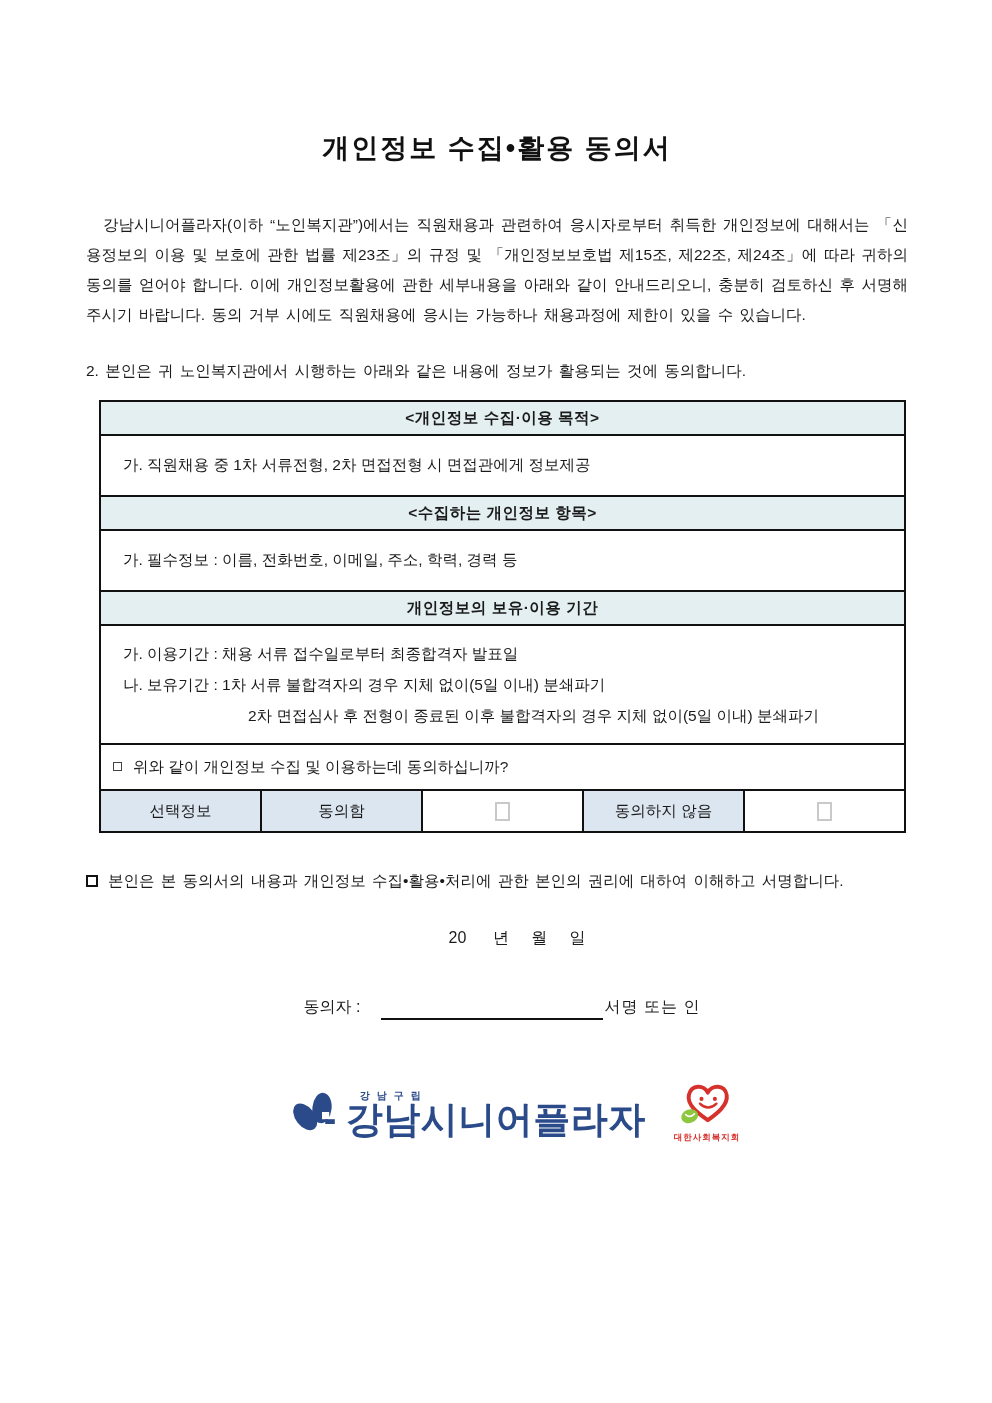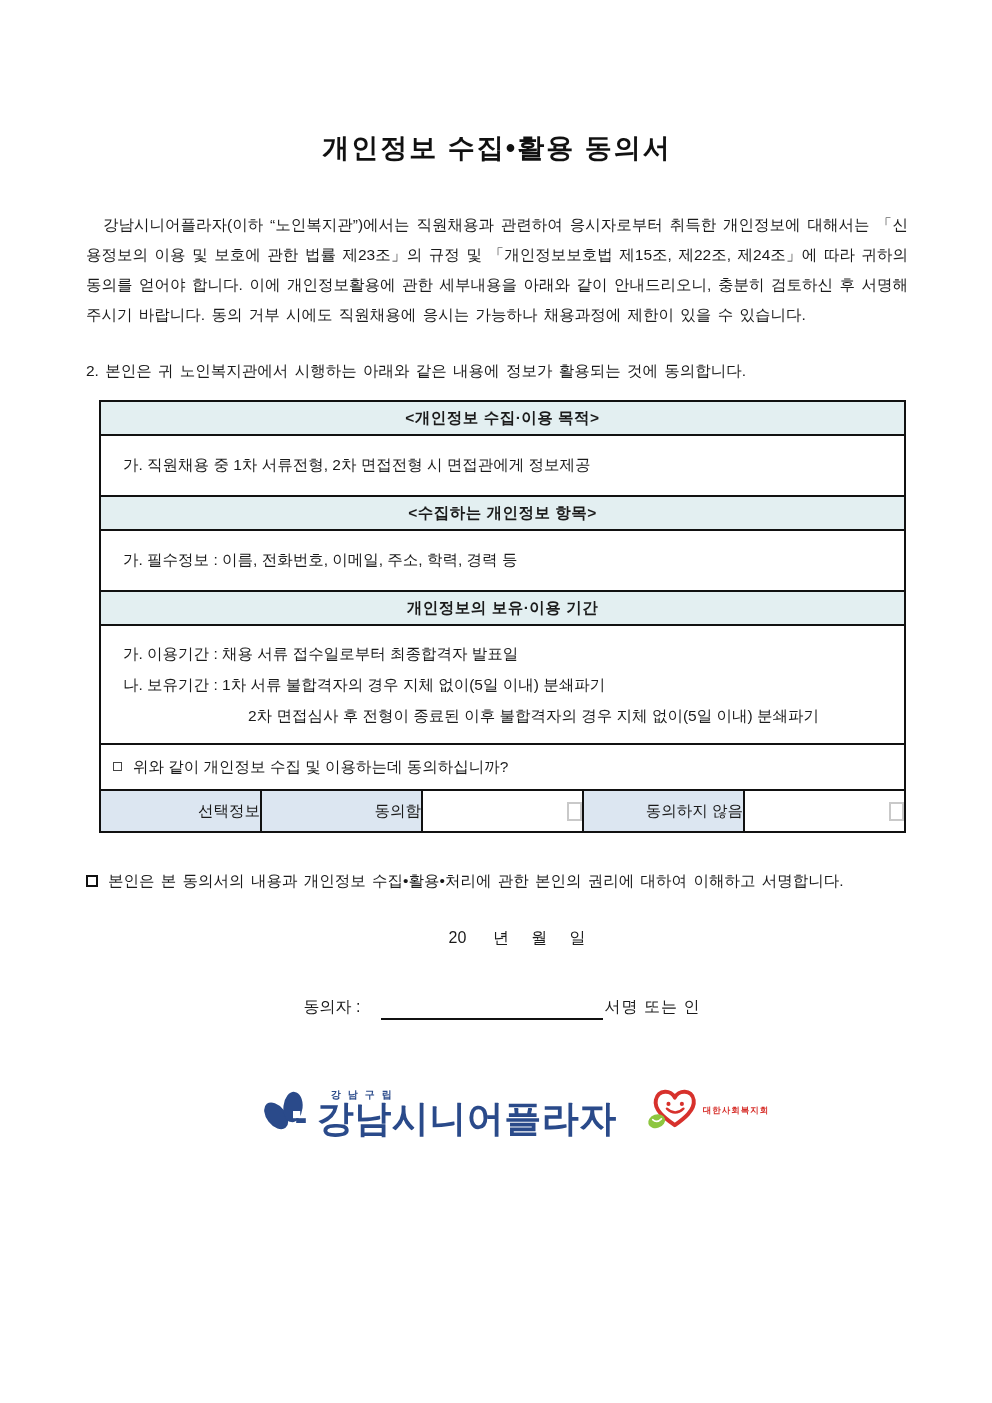--- a/index.html
+++ b/index.html
@@ -55,21 +55,21 @@
   td.tc .line { line-height: 31px; }
   td.tc .line.indent2 { padding-left: 125px; }
   td.tq { height: 46px; padding-left: 12px; }
   .sq {
     display: inline-block;
     width: 9px; height: 9px;
     border: 1.5px solid #444;
     margin-right: 11px;
     vertical-align: 1px;
   }
-  tr.opt td { height: 42px; text-align: right; }
+  tr.opt td { height: 42px; text-align: center; }
   tr.opt td.blue { background: #dce6f1; }
   .checkbox {
     display: inline-block;
     width: 15px; height: 19px;
     border: 2px solid #c9c9c9;
     vertical-align: middle;
     background: #fff;
   }
 
   .footnote {
@@ -128,21 +128,21 @@
     margin-left: 14px;
     margin-bottom: 1px;
   }
   .logo-name {
     font-size: 37px;
     font-weight: bold;
     color: #2a4a8a;
     letter-spacing: 0.5px;
     line-height: 32px;
   }
-  .logo-heart { margin-left: 28px; display: flex; flex-direction: row; align-items: center; }
+  .logo-heart { margin-left: 28px; display: flex; flex-direction: column; align-items: center; }
   .logo-heart svg { width: 58px; height: 52px; }
   .logo-org {
     font-size: 8.5px;
     color: #d7312c;
     font-weight: bold;
     letter-spacing: 1px;
     margin-top: 0px;
   }
 </style>
 </head>

